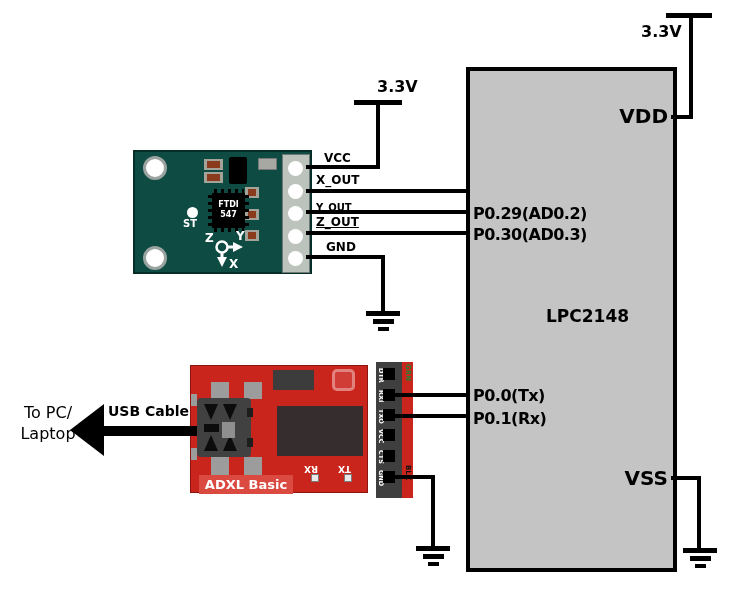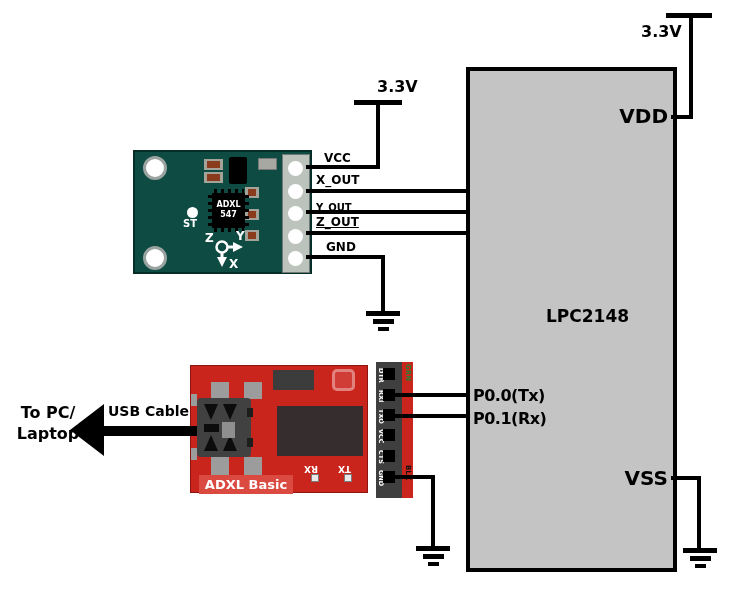--- a/index.html
+++ b/index.html
@@ -42,31 +42,33 @@
   #ftdi-strip{position:absolute;left:376px;top:362px;width:26px;height:136px;background:#3f3f3f;}
   .bpin{position:absolute;left:7px;width:12px;height:12px;background:#000;}
   .pinlbl{position:absolute;left:1px;width:8px;height:24px;color:#fff;font-size:6.5px;font-weight:bold;
           writing-mode:vertical-rl;text-align:center;line-height:8px;}
   #ftdi-redstrip{position:absolute;left:402px;top:362px;width:11px;height:136px;background:#c9251c;}
   .vtag{position:absolute;left:1px;width:10px;font-size:7px;font-weight:bold;writing-mode:vertical-rl;line-height:10px;}
   
   #arrow-head{position:absolute;left:70px;top:404px;width:0;height:0;
               border-top:26px solid transparent;border-bottom:26px solid transparent;border-right:34px solid #000;}
   #arrow-shaft{position:absolute;left:103px;top:426px;width:94px;height:10px;background:#000;}
-  #dest-lbl{position:absolute;left:8px;top:402px;width:80px;text-align:center;font-weight:bold;font-size:16px;line-height:21px;color:#000;}
+  #dest-lbl{position:absolute;left:8px;top:402px;width:80px;text-align:center;font-weight:normal;font-size:16px;line-height:21px;color:#000;}
 </style>
 </head>
 <body>
 
 <div id="canvas">
 
   <div id="lpc-box"></div>
   <div class="lbl" style="left:546px;top:306px;font-size:17px;">LPC2148</div>
   <div class="lbl" style="left:598px;top:104px;width:70px;text-align:right;font-size:20px;">VDD</div>
   <div class="lbl" style="left:598px;top:466px;width:70px;text-align:right;font-size:20px;">VSS</div>
+  <div class="lpc-pin-lbl" style="left:473px;top:204px;">P0.29(AD0.2)</div>
+  <div class="lpc-pin-lbl" style="left:473px;top:225px;">P0.30(AD0.3)</div>
   <div class="lpc-pin-lbl" style="left:473px;top:386px;">P0.0(Tx)</div>
   <div class="lpc-pin-lbl" style="left:473px;top:409px;text-align:center;">P0.1(Rx)</div>
 
   <div class="wire" style="left:666px;top:13px;width:46px;height:5px;"></div>
   <div class="wire" style="left:689px;top:16px;width:4px;height:103px;"></div>
   <div class="wire" style="left:671px;top:115px;width:22px;height:4px;"></div>
   <div class="lbl" style="left:641px;top:22px;font-size:16px;">3.3V</div>
 
   <div class="wire" style="left:671px;top:476px;width:30px;height:4px;"></div>
   <div class="wire" style="left:697px;top:476px;width:4px;height:74px;"></div>
@@ -95,21 +97,21 @@
       </div>
     <div class="smd" style="left:110px;top:78px;width:14px;height:11px;">
         <div class="core"></div>
       </div>
 
     <div class="ic-stub" style="left:79px;top:37px;width:30px;height:4px;"></div>
     <div class="ic-stub" style="left:79px;top:76px;width:30px;height:4px;"></div>
     <div class="ic-stub v" style="left:73px;top:43px;width:4px;height:31px;"></div>
     <div class="ic-stub v" style="left:110px;top:43px;width:4px;height:31px;"></div>
     <div id="adxl-ic">
-      <div>ADXL</div>
+      <div>FTDI</div>
       <div>547</div>
     </div>
 
     <div style="position:absolute;left:52px;top:55px;width:11px;height:11px;border-radius:50%;background:#fff;"></div>
     <div style="position:absolute;left:48px;top:66px;color:#fff;font-size:10px;font-weight:bold;">ST</div>
 
     <svg width="46" height="44" viewBox="0 0 46 44" style="position:absolute;left:68px;top:76px;">
       <text x="2" y="14" fill="#fff" font-size="12" font-weight="bold">Z</text>
       <text x="33" y="12" fill="#fff" font-size="12" font-weight="bold">Y</text>
       <text x="26" y="40" fill="#fff" font-size="12" font-weight="bold">X</text>

